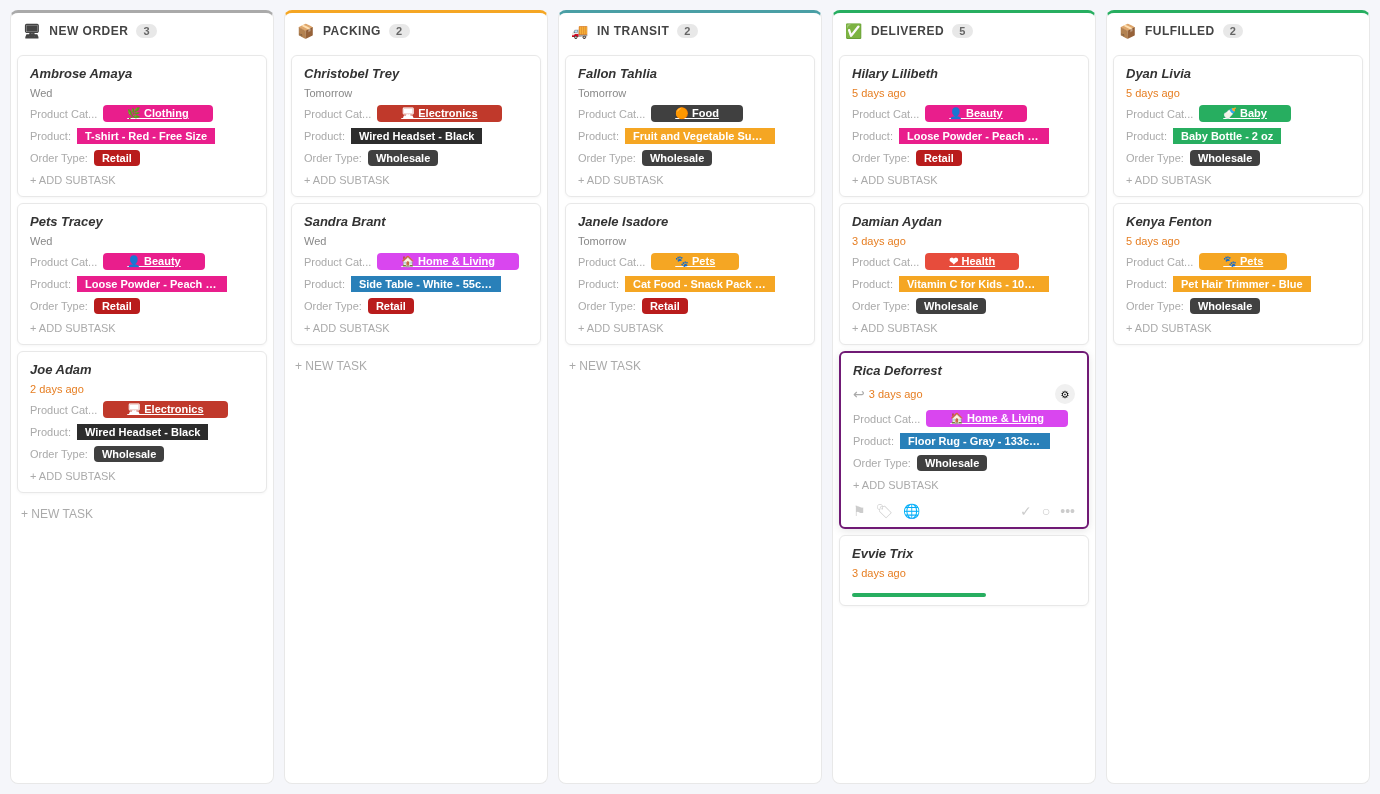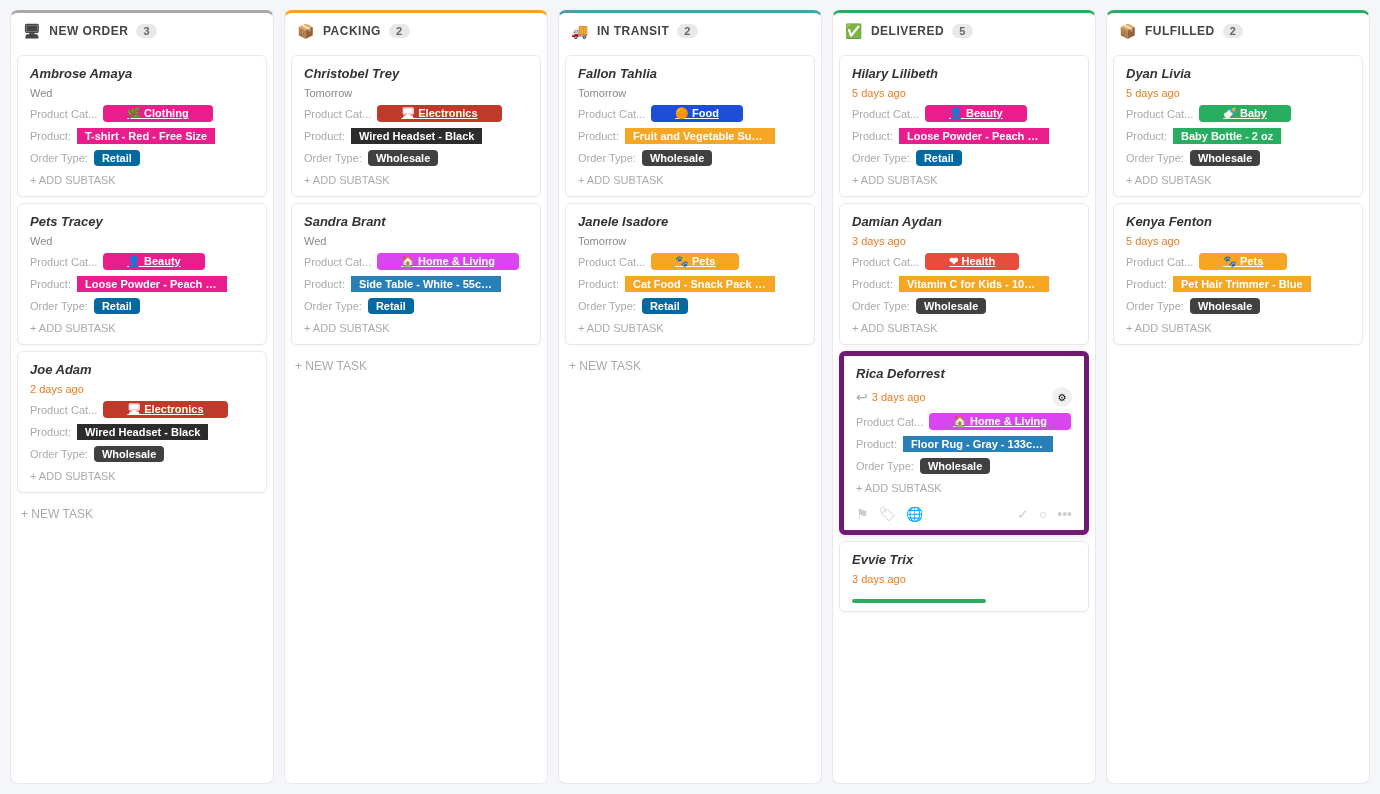--- a/index.html
+++ b/index.html
@@ -70,21 +70,21 @@
       background: #fff;
       border: 1px solid #e8e8e8;
       border-radius: 6px;
       padding: 10px 12px 8px;
       display: flex;
       flex-direction: column;
       gap: 6px;
       box-shadow: 0 1px 3px rgba(0,0,0,0.04);
     }
     .card.active {
-      border: 5px solid #701a75;
+      border: 2px solid #701a75;
       box-shadow: 0 2px 8px rgba(0,0,0,0.1);
     }
     .card-name {
       font-size: 13px;
       font-weight: 600;
       color: #333;
       font-style: italic;
     }
     .card-date {
       font-size: 11px;
@@ -111,21 +111,21 @@
       border-radius: 4px;
       padding: 2px 24px;
       font-size: 11px;
       font-weight: 600;
       white-space: nowrap;
       color: #fff;
       text-decoration: underline;
     }
     .badge-clothing { background: #e91e8c; }
     .badge-electronics { background: #c0392b; }
-    .badge-food { background: #1d4ed8; }
+    .badge-food { background: #404040; }
     .badge-beauty { background: #e91e8c; }
     .badge-baby { background: #27ae60; }
     .badge-home { background: #d946ef; }
     .badge-pets { background: #f5a623; }
     .badge-health { background: #e74c3c; }
 
     .product-badge {
       display: inline-block;
       border-radius: 0;
       padding: 2px 8px;
@@ -144,21 +144,21 @@
     .pb-green { background: #27ae60; }
 
     .order-type-badge {
       display: inline-block;
       border-radius: 4px;
       padding: 2px 8px;
       font-size: 11px;
       font-weight: 600;
       color: #fff;
     }
-    .ot-retail { background: #0369a1; text-align: center; }
+    .ot-retail { background: #b91c1c; text-align: center; }
     .ot-wholesale { background: #404040; }
 
     .add-subtask {
       font-size: 11px;
       color: #aaa;
       cursor: pointer;
       padding: 2px 0;
     }
 
     .new-task-btn {

